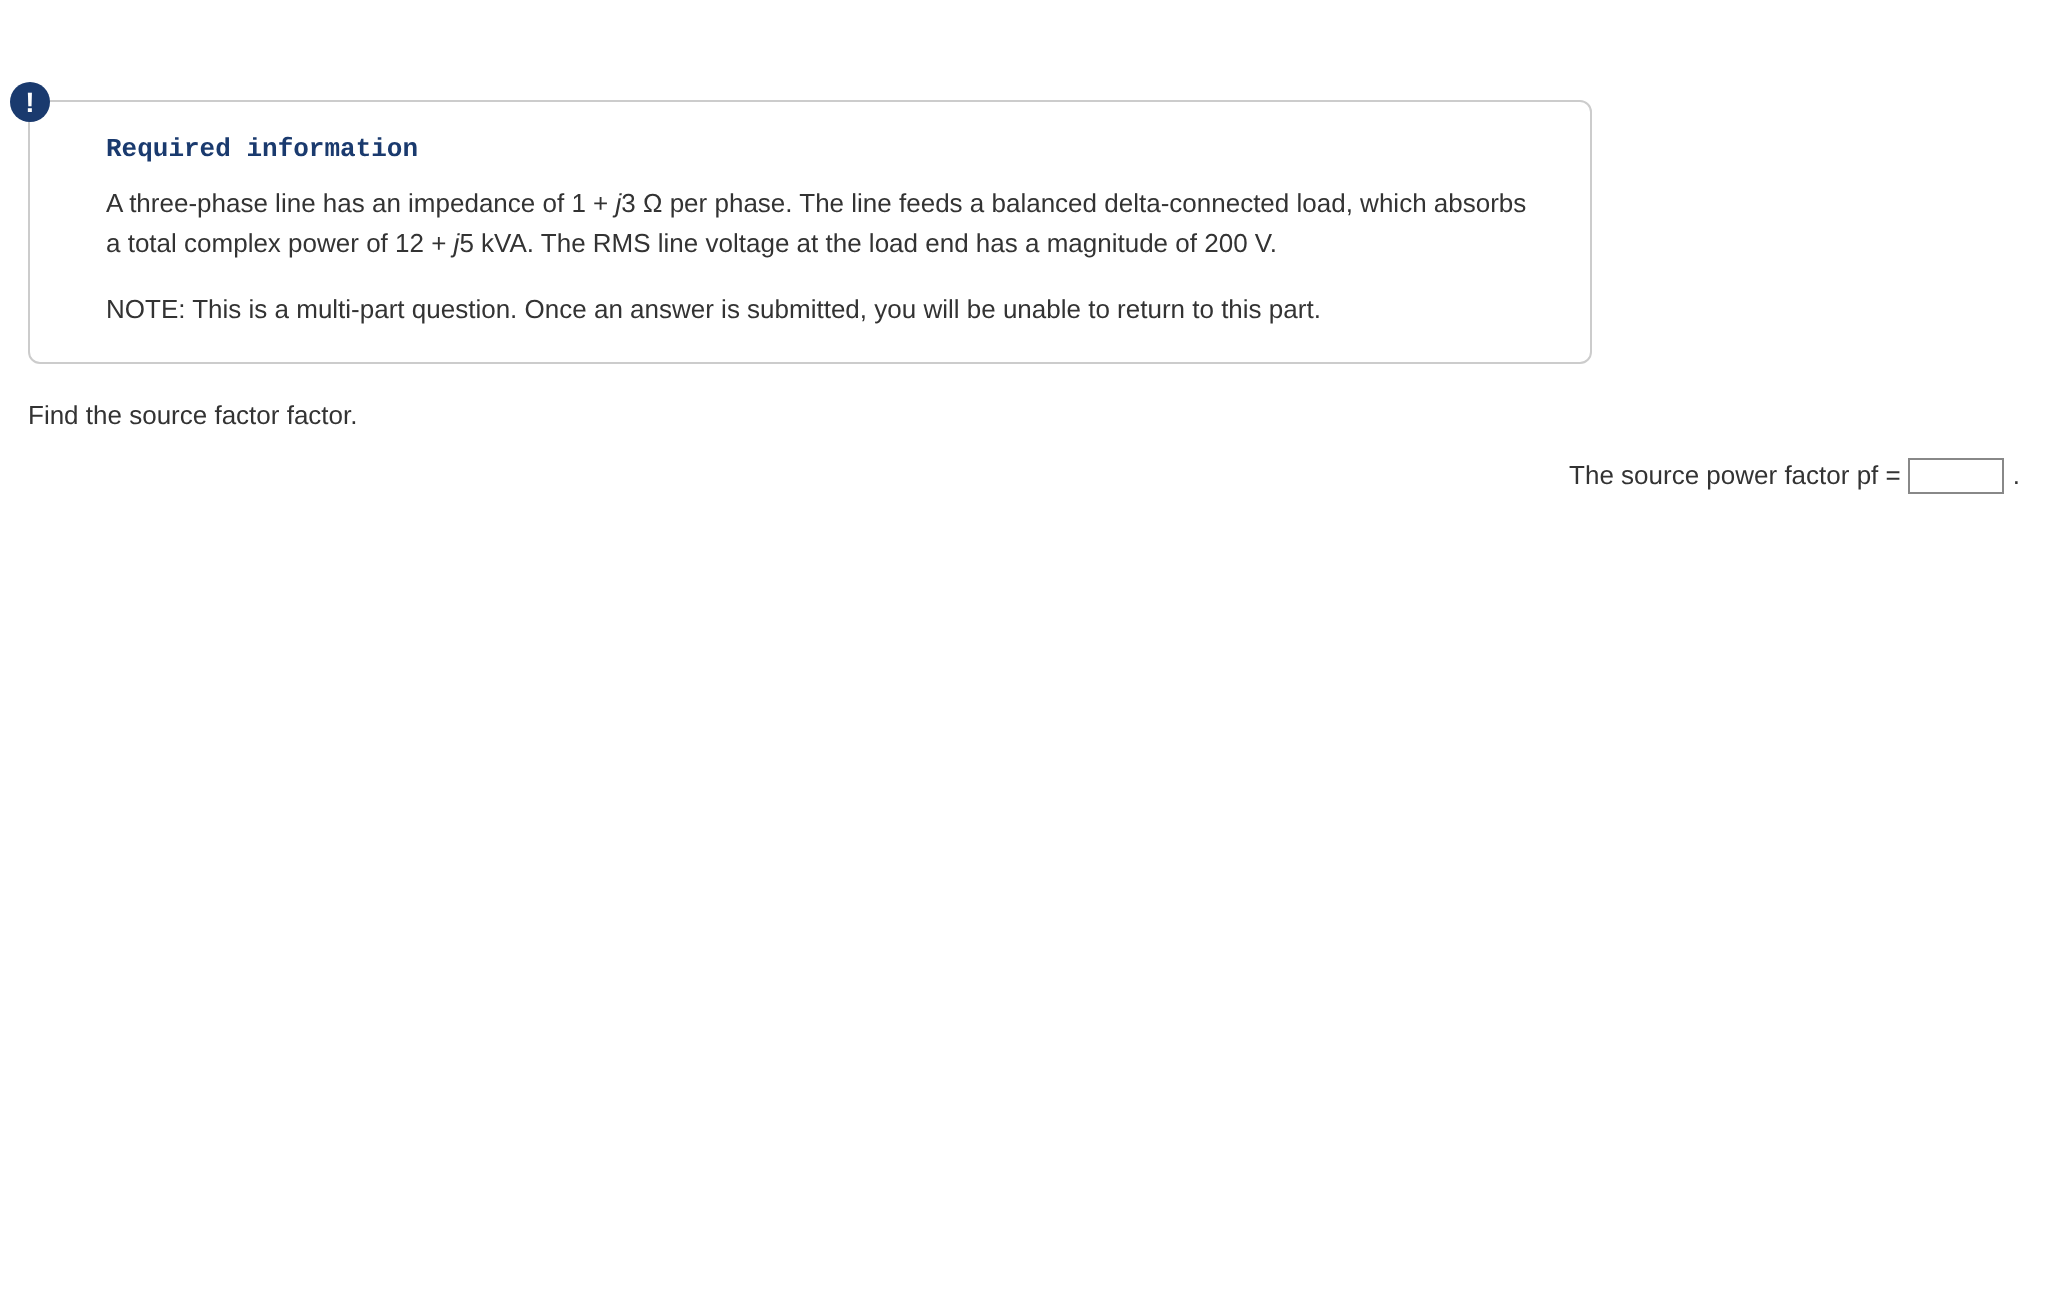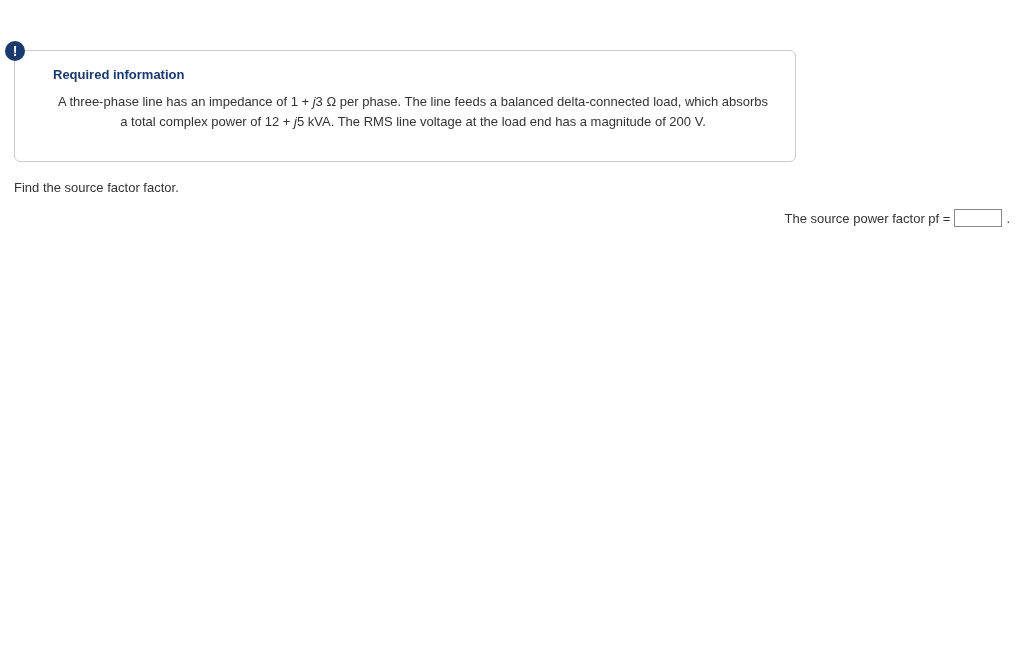--- a/index.html
+++ b/index.html
@@ -37,26 +37,26 @@
     display: flex;
     align-items: center;
     justify-content: center;
     line-height: 1;
   }
   .info-title {
     color: #1a3a6e;
     font-weight: bold;
     font-size: 13px;
     margin-bottom: 10px;
+    font-family: Liberation Mono, monospace;
   }
   .info-text {
     line-height: 1.5;
     margin-bottom: 14px;
     max-width: 720px;
-    text-align: center;
   }
   .info-note {
     line-height: 1.5;
   }
   .italic {
     font-style: italic;
   }
   .question-text {
     margin-bottom: 14px;
   }
@@ -76,20 +76,21 @@
 </style>
 </head>
 <body>
 
 <div class="info-box">
   <div class="info-icon">!</div>
   <div class="info-title">Required information</div>
   <div class="info-text">
     <span>A three-phase line has an impedance of 1 + </span><span class="italic">j</span><span>3 Ω per phase. The line feeds a balanced delta-connected load, which absorbs a total complex power of 12 + </span><span class="italic">j</span><span>5 kVA. The RMS line voltage at the load end has a magnitude of 200 V.</span>
   </div>
+  <div class="info-note">NOTE: This is a multi-part question. Once an answer is submitted, you will be unable to return to this part.</div>
 </div>
 
 <div class="question-text">Find the source factor factor.</div>
 
 <div class="answer-line">
   <span>The source power factor pf =</span>
   <input type="text" class="answer-input" value="" style="">
   <span>.</span>
 </div>
 

